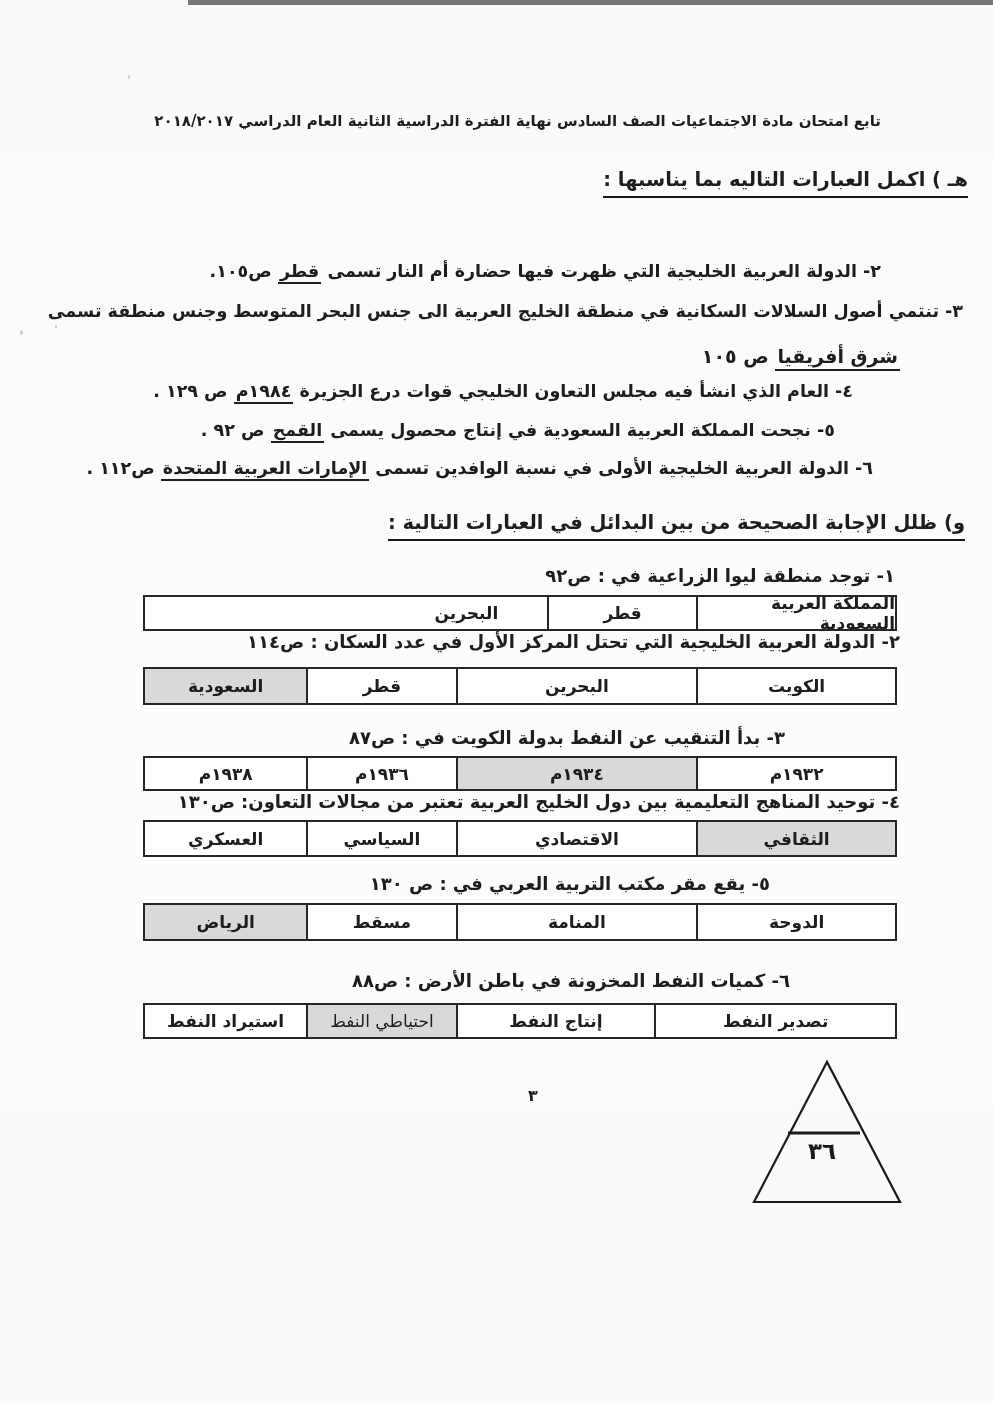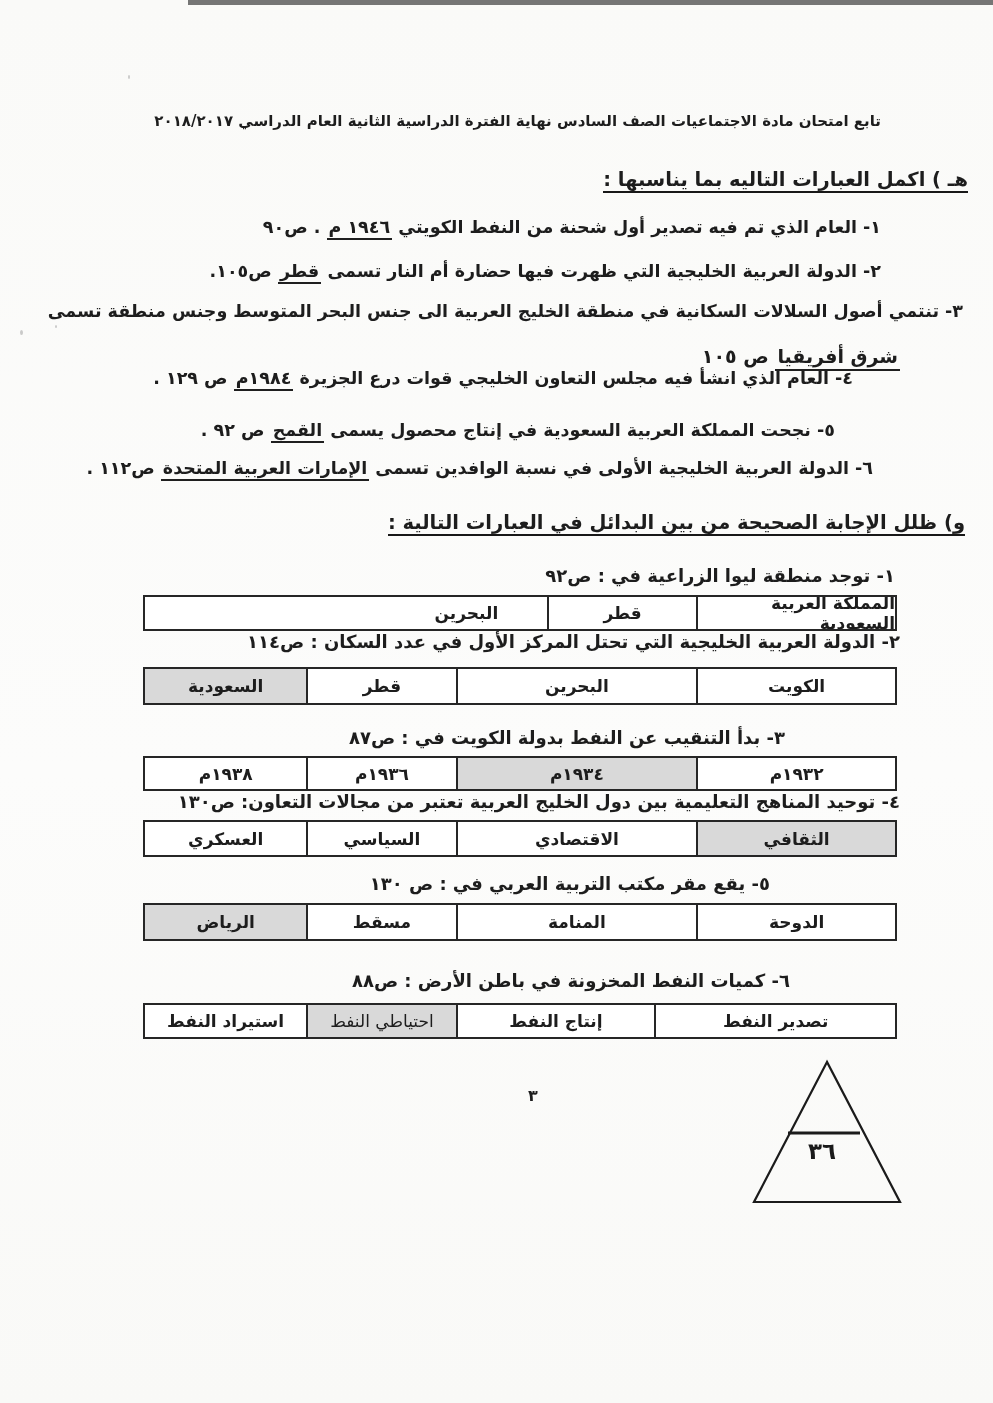--- a/index.html
+++ b/index.html
@@ -5,21 +5,21 @@
   html,body{margin:0;padding:0;background:#e8e8e6;}
   .sheet{
     position:relative;width:993px;height:1403px;margin:0 auto;
     background:linear-gradient(180deg,#fafaf8 0%,#fcfcfb 55%,#f9f9f7 100%);
     font-family:"DejaVu Sans",sans-serif;color:#1d1d1d;overflow:hidden;
     direction:rtl;
   }
   .abs{position:absolute;}
   .top-bar{position:absolute;top:0;left:188px;right:0;height:5px;background:#4a4a4a;opacity:.75;}
   .header-line{font-size:15px;font-weight:600;white-space:nowrap;letter-spacing:.1px;}
-  .sec-title{font-size:19.5px;font-weight:800;white-space:nowrap;border-bottom:2.5px solid #181818;}
+  .sec-title{font-size:19.5px;font-weight:800;white-space:nowrap;border-bottom:2.5px solid #181818;padding-bottom:5px;}
   .item{font-size:17.5px;font-weight:600;white-space:nowrap;}
   .item .ans{font-weight:800;border-bottom:2px solid #1f1f1f;padding:0 2px 1px 2px;}
   .item-ansline{font-size:19px;font-weight:800;white-space:nowrap;}
   .item-ansline .ans{border-bottom:2px solid #1f1f1f;padding:0 2px 2px 2px;}
   .q{font-size:18px;font-weight:600;white-space:nowrap;text-align:center;}
   .opt-table{
     position:absolute;left:143px;width:754px;height:36px;
     display:flex;direction:rtl;border:2px solid #262626;background:#fff;
     box-sizing:border-box;
   }
@@ -42,36 +42,33 @@
 <body>
 
 <div class="sheet">
 
   <div class="top-bar"></div>
 
   <div class="abs header-line" style="top:112px;right:112px">تابع امتحان مادة الاجتماعيات الصف السادس نهاية الفترة الدراسية الثانية العام الدراسي ٢٠١٨/٢٠١٧</div>
 
   <div class="abs sec-title" style="top:168px;right:25px">هـ ) اكمل العبارات التاليه بما يناسبها :</div>
 
-  <div class="abs item" style="top:217px;right:112px">
-    <span>١- العام الذي تم فيه تصدير أول شحنة من النفط الكويتي </span><span class="ans">١٩٤٦ م</span><span> . ص٩٠</span>
-  </div>
 
   <div class="abs item" style="top:261px;right:112px">
     <span>٢- الدولة العربية الخليجية التي ظهرت فيها حضارة أم النار تسمى </span><span class="ans">قطر</span><span> ص١٠٥.</span>
   </div>
 
   <div class="abs item" style="top:301px;right:30px">
     <span>٣- تنتمي أصول السلالات السكانية في منطقة الخليج العربية الى جنس البحر المتوسط وجنس منطقة تسمى</span>
   </div>
   <div class="abs item-ansline" style="top:345px;right:93px">
     <span class="ans">شرق أفريقيا</span><span> ص ١٠٥</span>
   </div>
 
-  <div class="abs item" style="top:368px;right:140px">
+  <div class="abs item" style="top:381px;right:140px">
     <span>٤- العام الذي انشأ فيه مجلس التعاون الخليجي قوات درع الجزيرة </span><span class="ans">١٩٨٤م</span><span> ص ١٢٩ .</span>
   </div>
 
   <div class="abs item" style="top:420px;right:158px">
     <span>٥- نجحت المملكة العربية السعودية في إنتاج محصول يسمى </span><span class="ans">القمح</span><span> ص ٩٢ .</span>
   </div>
 
   <div class="abs item" style="top:458px;right:120px">
     <span>٦- الدولة العربية الخليجية الأولى في نسبة الوافدين تسمى </span><span class="ans">الإمارات العربية المتحدة</span><span> ص١١٢ .</span>
   </div>

